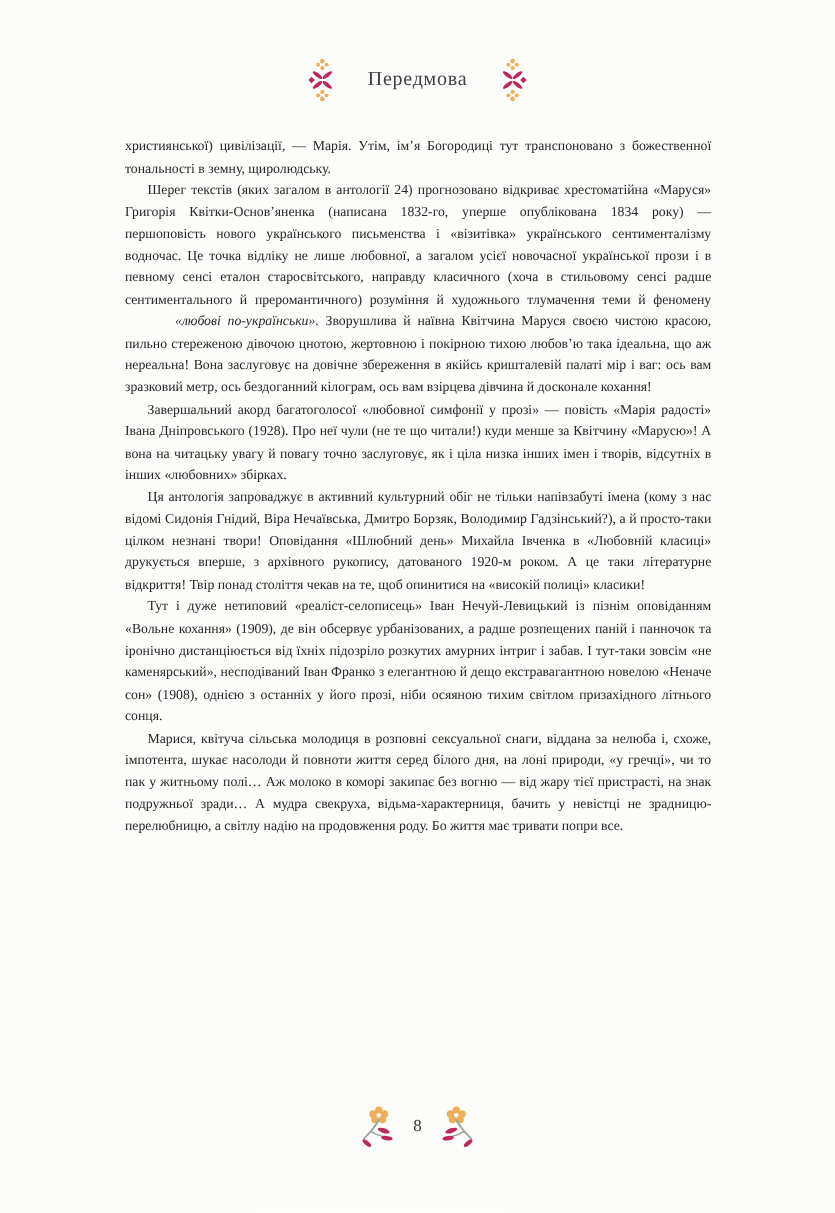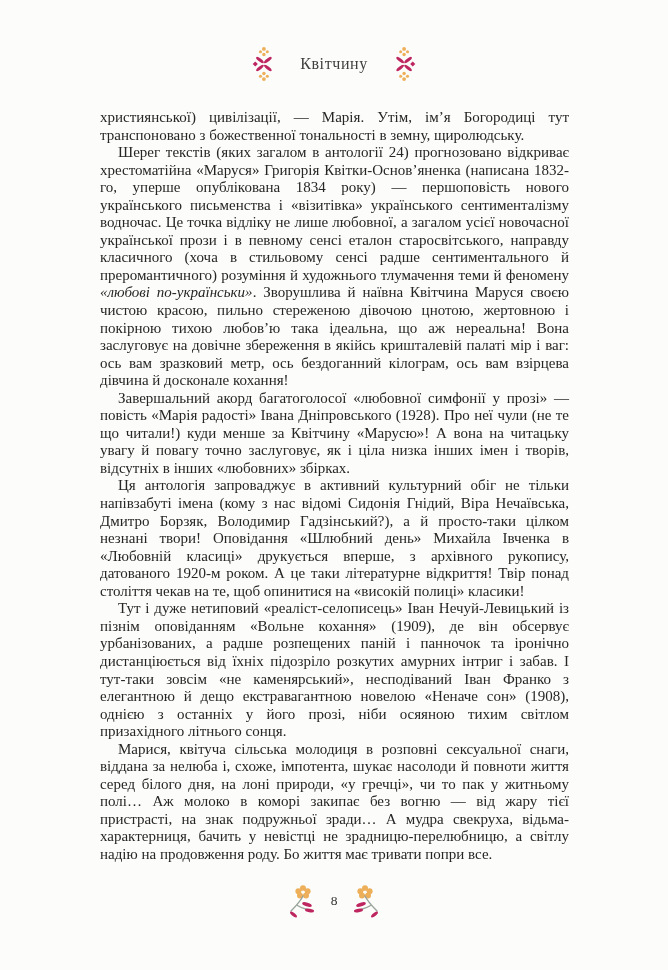--- a/index.html
+++ b/index.html
@@ -33,31 +33,31 @@
     letter-spacing:0.6px;
     color:var(--title);
     font-weight:500;
   }
   .orn{display:block;}
   .orn-right{transform:scaleX(-1);}
   .text-block{
     position:absolute;
     top:109px;left:100px;
     width:469px;
-    font-size:15px;
+    font-size:11px;
     line-height:17.55px;
     text-align:justify;
     color:var(--text);
   }
   .text-block p{
     text-indent:18px;
     hyphens:auto;
   }
   .text-block p.no-indent{text-indent:0;}
-  .text-block em{font-style:italic;}
+  .text-block em{font-style:italic;margin-left:40px;}
   .footer{
     position:absolute;
     top:884px;left:0;right:0;
     display:flex;justify-content:center;align-items:flex-start;
     gap:16px;
   }
   .page-number{
     font-size:13.5px;
     color:#333;
     margin-top:9px;
@@ -86,21 +86,21 @@
       <ellipse class="f-magenta" cx="17.4" cy="24.4" rx="5.2" ry="1.7" transform="rotate(38 17.4 24.4)"></ellipse>
 
       <rect class="f-magenta" x="1.4" y="18" width="4" height="4" transform="rotate(45 3.4 20)"></rect>
 
       <circle class="f-orange" cx="13" cy="30.6" r="1.9"></circle>
       <circle class="f-orange" cx="9.2" cy="33.6" r="1.7"></circle>
       <circle class="f-orange" cx="16.8" cy="33.6" r="1.7"></circle>
       <circle class="f-orange" cx="13" cy="36.8" r="2.1"></circle>
     </svg>
 
-    <div class="page-title">Квітчину</div>
+    <div class="page-title">Передмова</div>
 
     <svg class="orn orn-right" width="22" height="36" viewBox="0 0 24 40" aria-hidden="true">
       <circle class="f-orange" cx="13" cy="3.2" r="2.1"></circle>
       <circle class="f-orange" cx="9.2" cy="6.4" r="1.7"></circle>
       <circle class="f-orange" cx="16.8" cy="6.4" r="1.7"></circle>
       <circle class="f-orange" cx="13" cy="9.4" r="1.9"></circle>
       <ellipse class="f-magenta" cx="8.6" cy="15.6" rx="5.2" ry="1.7" transform="rotate(38 8.6 15.6)"></ellipse>
       <ellipse class="f-magenta" cx="17.4" cy="15.6" rx="5.2" ry="1.7" transform="rotate(-38 17.4 15.6)"></ellipse>
       <ellipse class="f-magenta" cx="8.6" cy="24.4" rx="5.2" ry="1.7" transform="rotate(-38 8.6 24.4)"></ellipse>
       <ellipse class="f-magenta" cx="17.4" cy="24.4" rx="5.2" ry="1.7" transform="rotate(38 17.4 24.4)"></ellipse>

